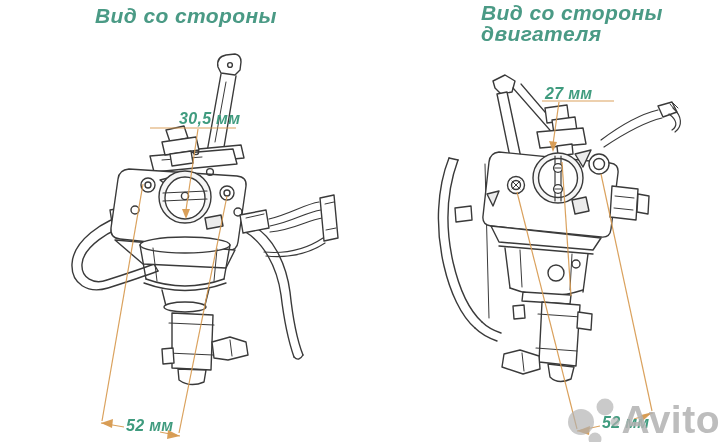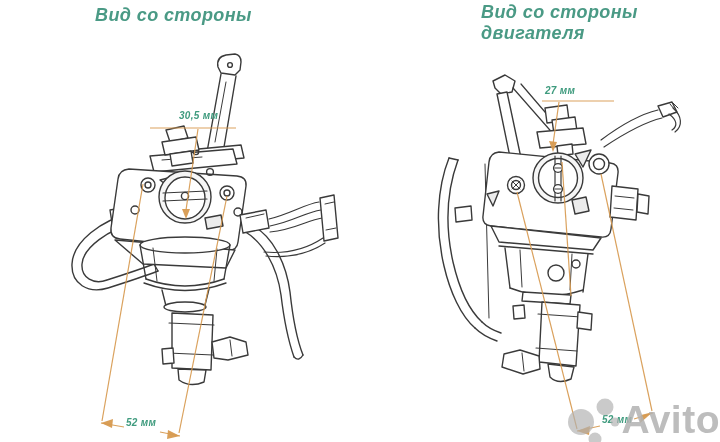--- a/index.html
+++ b/index.html
@@ -2,27 +2,27 @@
 <html><head>
 <meta charset="utf-8">
 <style>
   html,body{margin:0;padding:0;background:#fff;}
   .page{
     position:relative;width:720px;height:442px;background:#ffffff;overflow:hidden;
     font-family:"Liberation Sans",sans-serif;
   }
   .view-title{
     position:absolute;color:#4a9a85;font-weight:bold;font-style:italic;
-    font-size:18px;line-height:21px;letter-spacing:.4px;white-space:nowrap;
+    font-size:21px;line-height:21px;letter-spacing:.4px;white-space:nowrap;
   }
   .title-left{left:95px;top:5px;}
   .title-right{left:481px;top:2px;}
   .dim-label{
     position:absolute;color:#3f9b7e;font-weight:bold;font-style:italic;
-    font-size:10px;letter-spacing:.3px;white-space:nowrap;z-index:6;
+    font-size:16px;letter-spacing:.3px;white-space:nowrap;z-index:6;
   }
   .lbl-305{left:151px;top:110px;margin-left:28px;}
   .lbl-52l{left:126px;top:417px;}
   .lbl-27{left:545px;top:85px;}
   .lbl-52r{left:602px;top:414px;}
   .drawing{position:absolute;z-index:2;}
   .draw-left{left:50px;top:52px;}
   .draw-right{left:425px;top:68px;}
   .dim-overlay{position:absolute;left:0;top:0;z-index:5;pointer-events:none;}
   .watermark{

